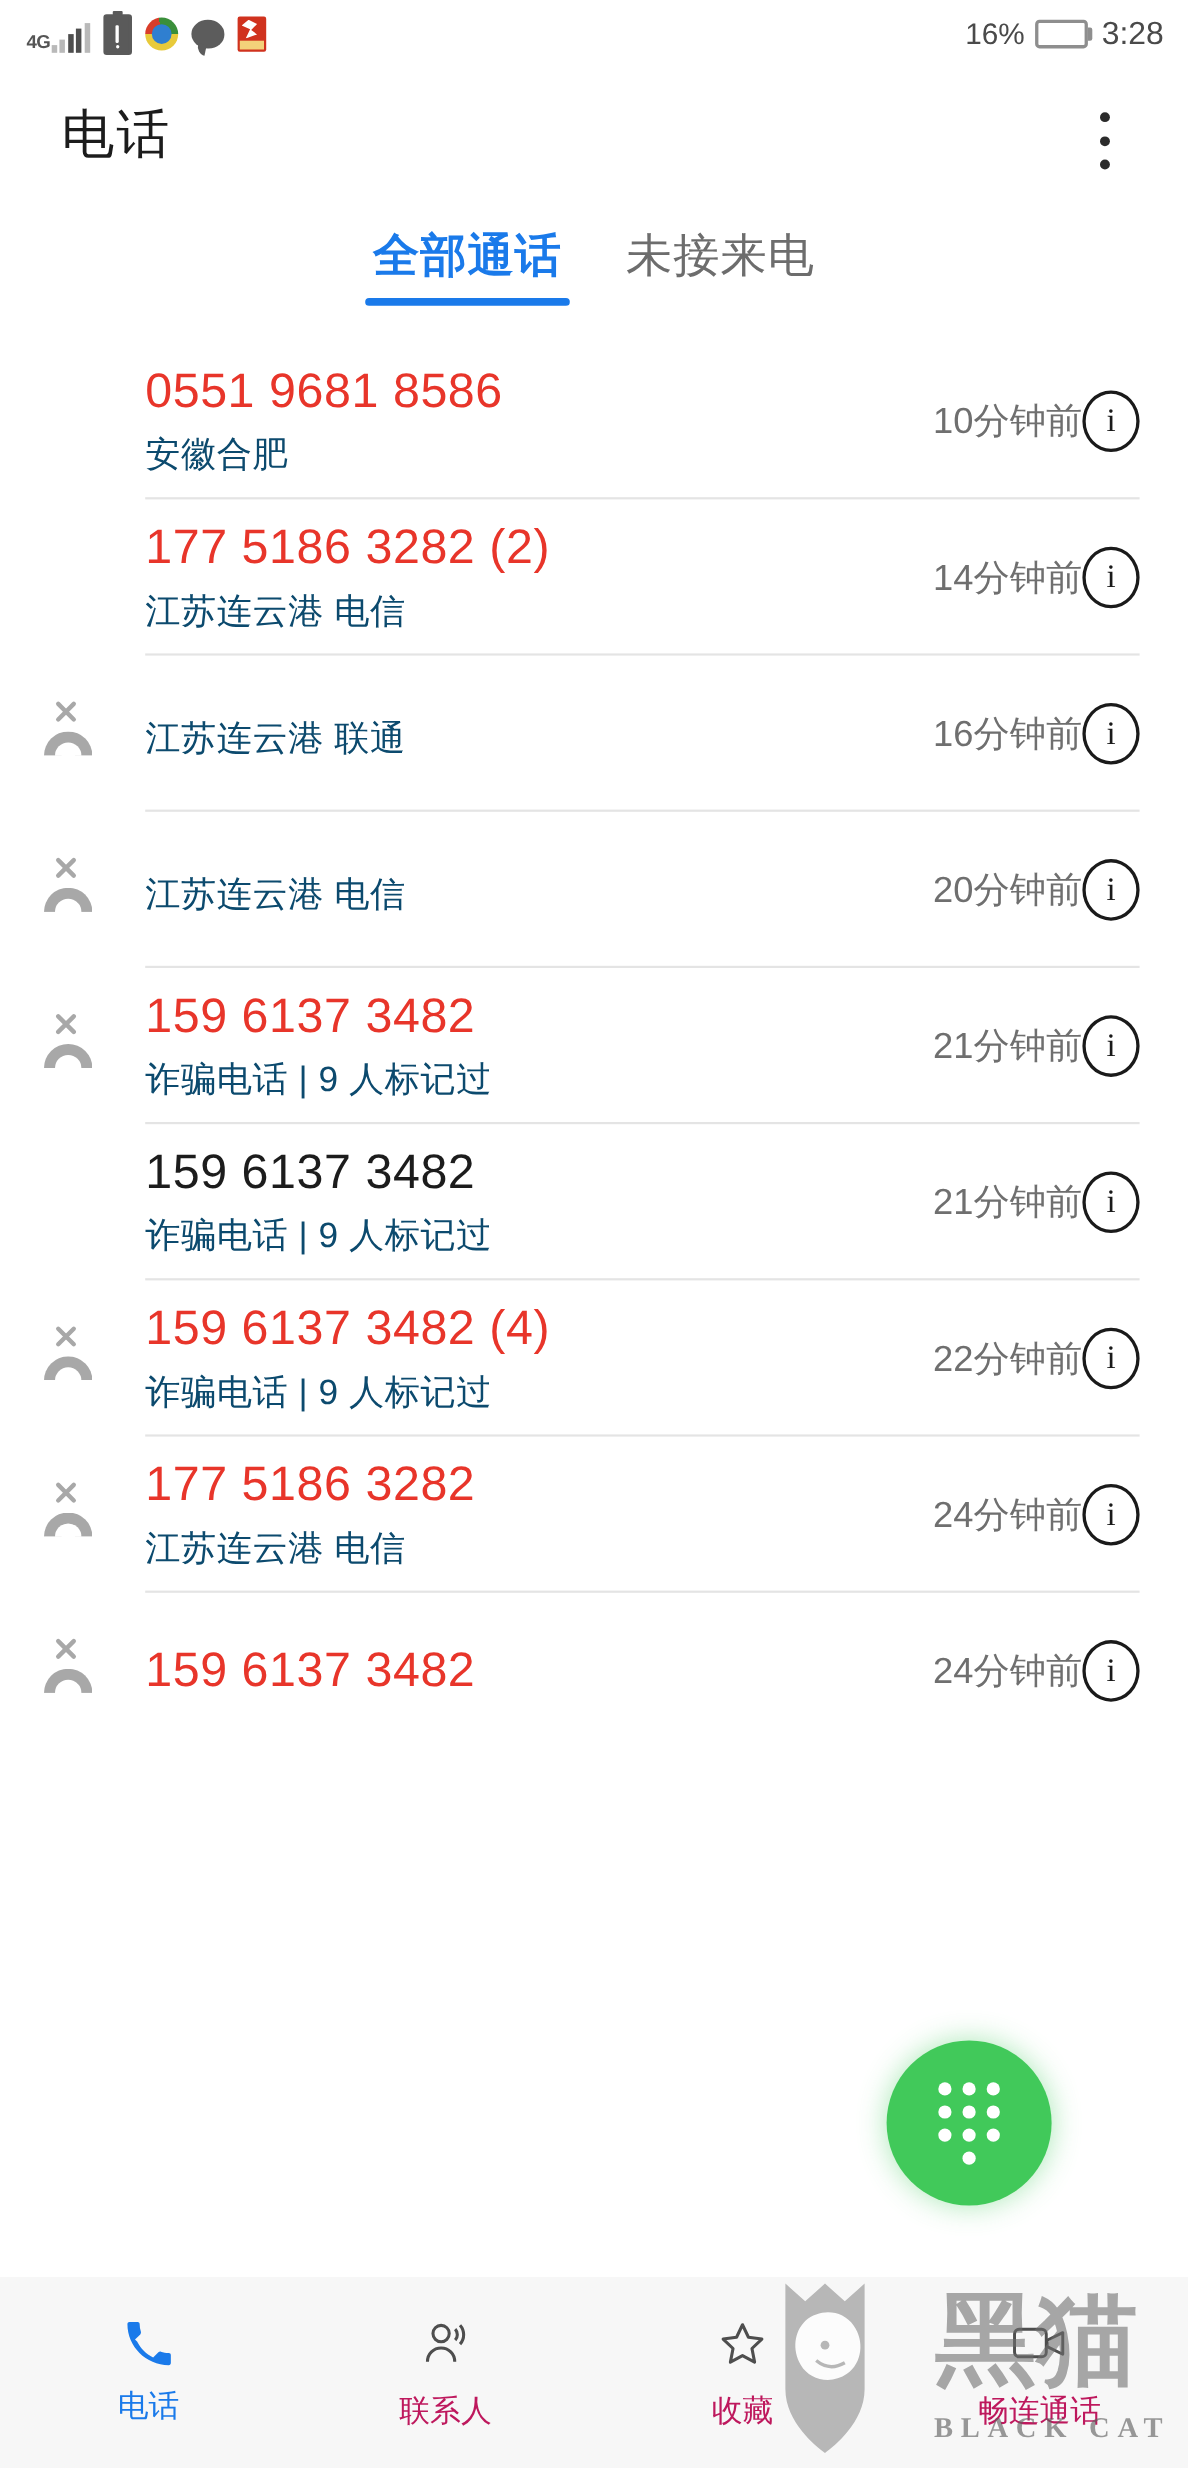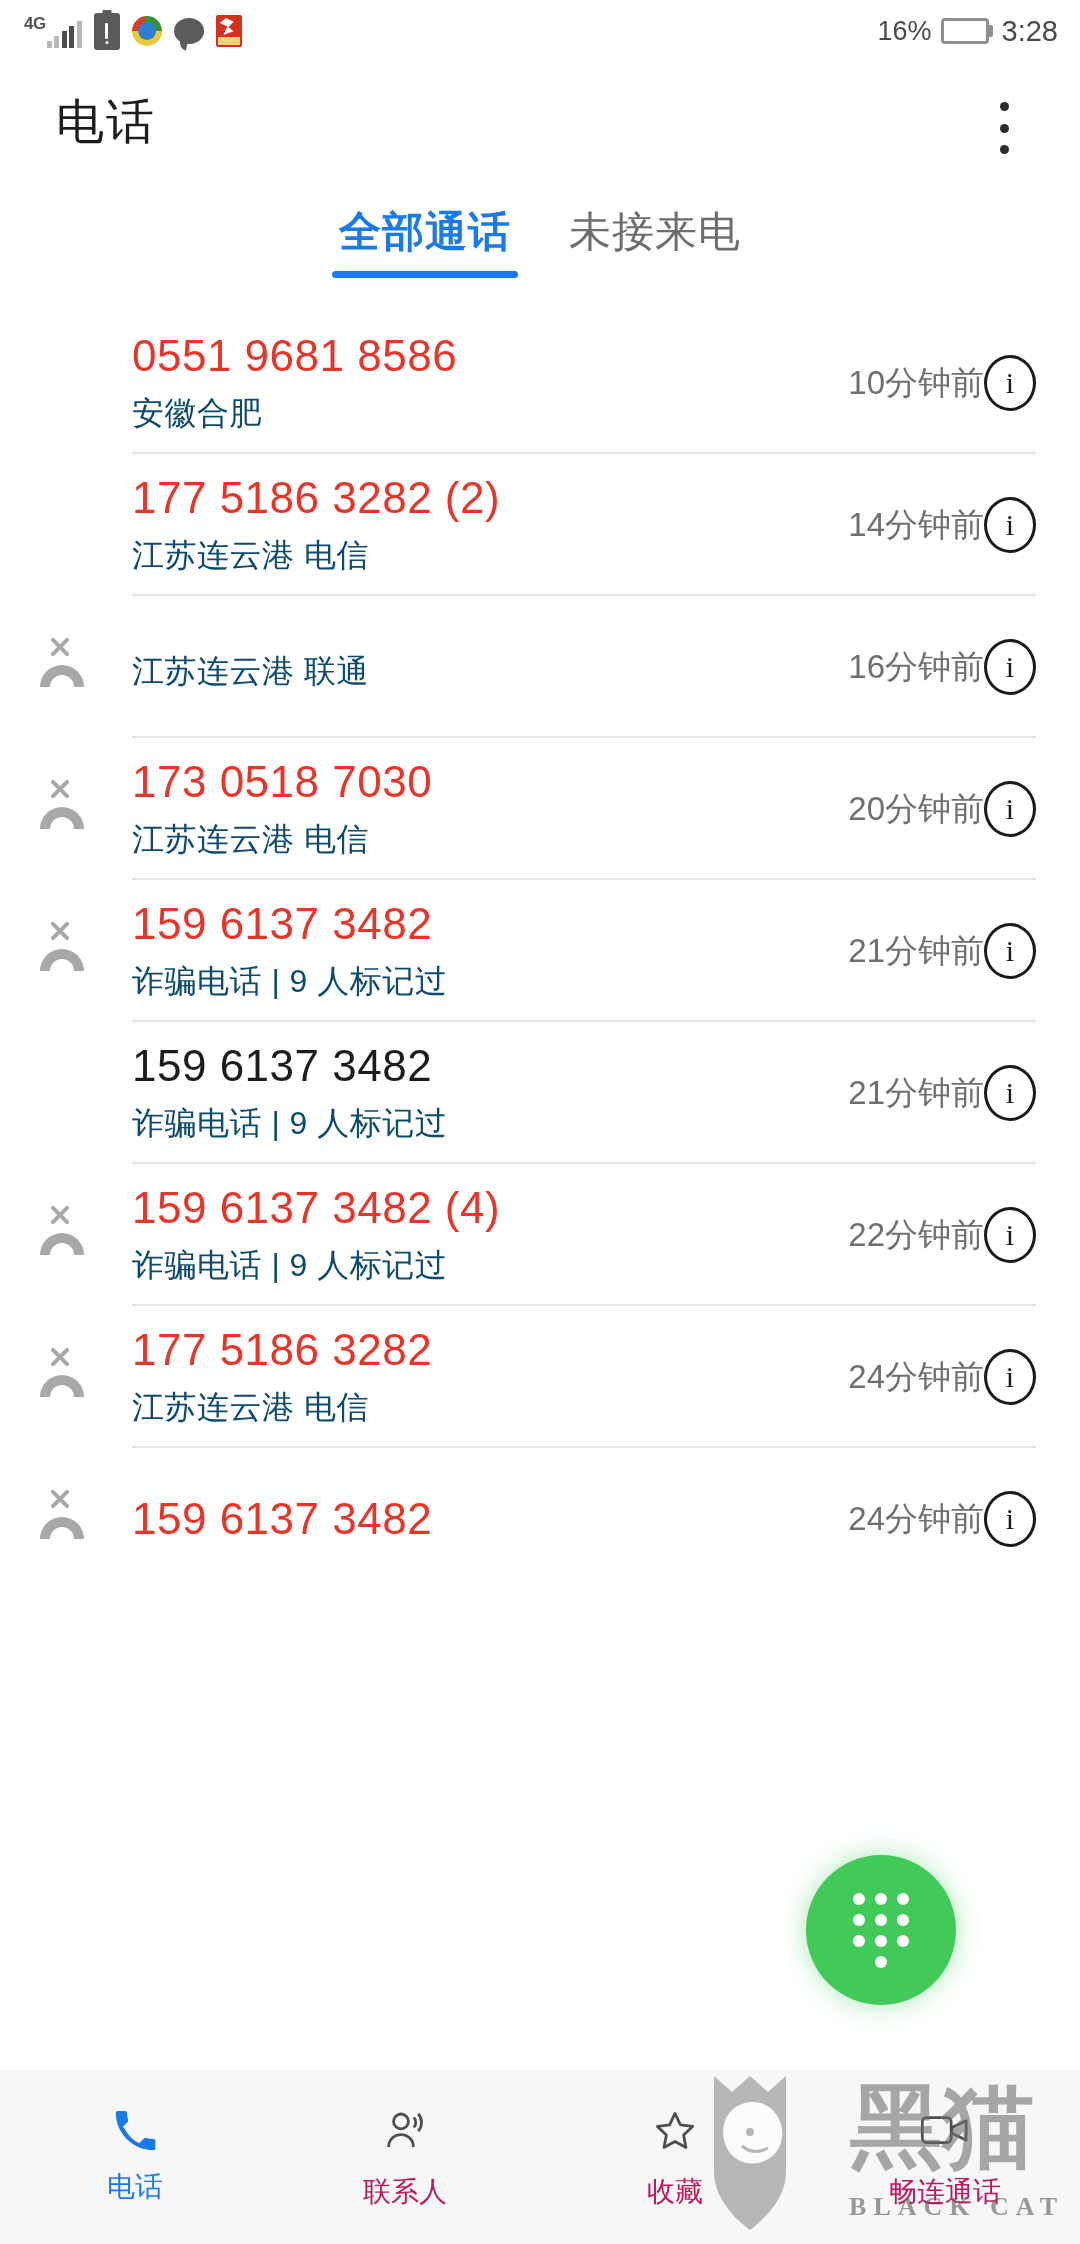--- a/index.html
+++ b/index.html
@@ -24,21 +24,21 @@
   }
   .sb-left { display: flex; align-items: center; gap: 12px; }
   .sb-right {
     margin-left: auto; display: flex; align-items: center; gap: 9px;
     color: #4a4a4a;
   }
   .net-ico { display: flex; align-items: flex-end; height: 34px; }
   .net-4g {
     font-size: 17px; font-weight: bold; color: #555;
     line-height: 1; margin-right: 1px; align-self: flex-start;
-    margin-top: 1px; letter-spacing: -0.5px;
+    margin-top: 16px; letter-spacing: -0.5px;
   }
   .bars { display: flex; align-items: flex-end; gap: 2.5px; height: 24px; }
   .bars i { display: block; width: 5px; background: #b9b9b9; }
   .bars i.on { background: #4d4d4d; }
   .bars i:nth-child(1) { height: 7px; }
   .bars i:nth-child(2) { height: 12px; }
   .bars i:nth-child(3) { height: 17px; }
   .bars i:nth-child(4) { height: 22px; }
   .bars i:nth-child(5) { height: 27px; }
 
@@ -321,21 +321,20 @@
         <div class="info-ico">i</div>
       </div>
     </div>
     <div class="row">
       <div class="missed-ico">
         <span class="x1"></span>
         <span class="x2"></span>
         <span class="handset"></span>
       </div>
       <div class="row-main">
-        <div class="num">173 0518 7030</div>
         <div class="sub">江苏连云港 电信</div>
       </div>
       <div class="row-right">
         <div class="time">20分钟前</div>
         <div class="info-ico">i</div>
       </div>
     </div>
     <div class="row">
       <div class="missed-ico">
         <span class="x1"></span>

